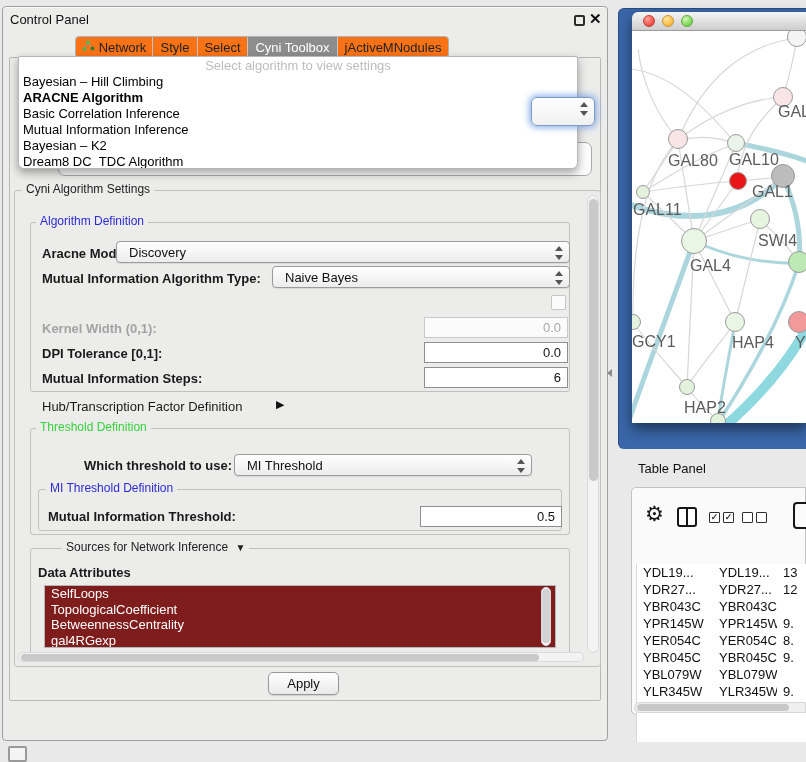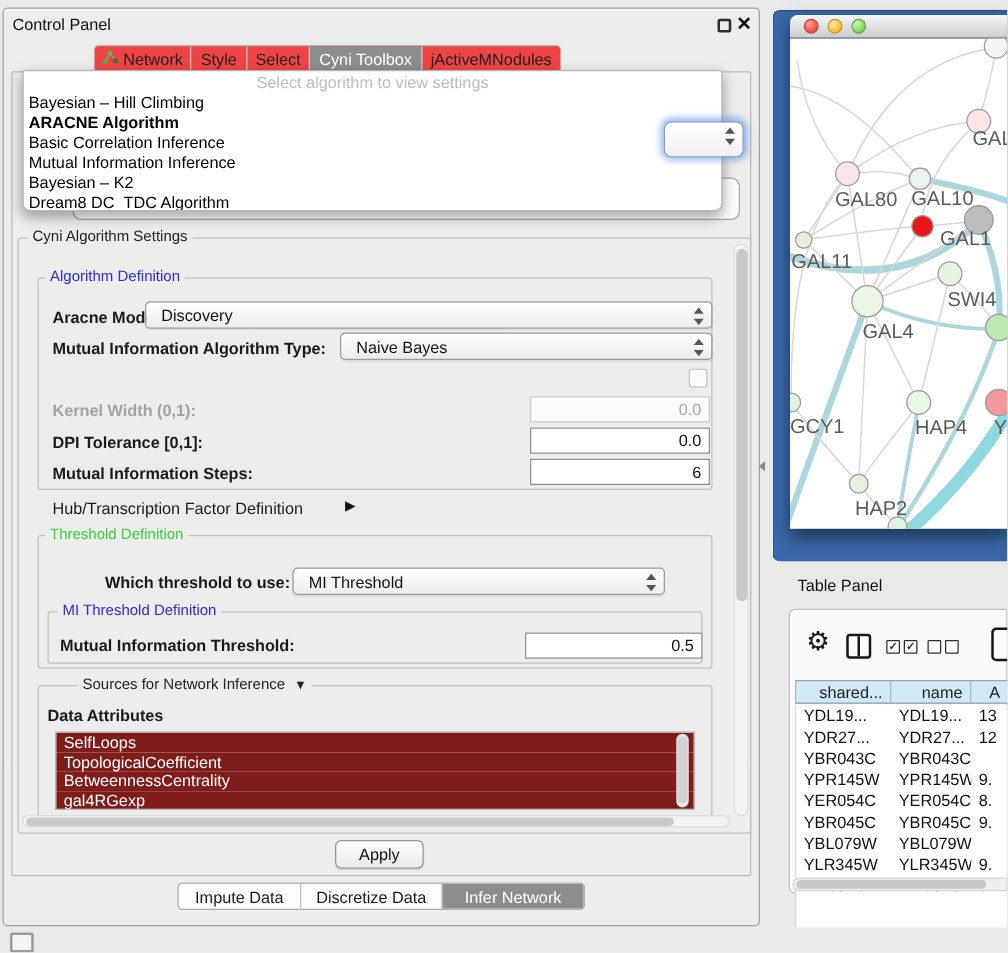--- a/index.html
+++ b/index.html
@@ -8,21 +8,21 @@
   #root *{box-sizing:border-box;}
   .abs{position:absolute;}
 
   
   #cp-win{left:2px;top:6px;width:606px;height:735px;border:1px solid #a0a0a0;border-radius:4px;
           background:#ececeb;box-shadow:inset 0 1px 0 #f9f9f9;}
   #cp-title{left:10px;top:12px;font-size:13px;color:#111;}
   #cp-float{left:574px;top:15px;width:11px;height:11px;border:2px solid #2b2b2b;border-radius:2px;}
   #cp-close{left:589px;top:10px;font-size:15px;font-weight:bold;color:#111;}
 
-  #cp-tabs{left:75px;top:36px;height:22px;display:flex;background:#ef4444;border:1px solid #b2b2b2;
+  #cp-tabs{left:75px;top:36px;height:22px;display:flex;background:#f97316;border:1px solid #b2b2b2;
            border-radius:4px;overflow:hidden;}
   .tab{display:flex;align-items:center;justify-content:center;gap:4px;font-size:13px;color:#222;
        border-right:1px solid #c6c6c6;height:100%;}
   .tab:last-child{border-right:none;}
   .tab.sel{background:#8d8d8d;color:#fff;}
 
   #cp-body{left:9px;top:57px;width:592px;height:644px;border:1px solid #b9b9b9;border-radius:2px;background:#ececeb;}
 
   
   .group{position:absolute;border:1px solid #c0c0c0;border-radius:3px;}
@@ -227,25 +227,20 @@
   <div class="sb abs" id="attr-sb"></div>
   <div class="sb-th abs" id="attr-sb-th"></div>
 
   <div class="sb" style="left:587px;top:195px;width:12px;height:458px;"></div>
   <div class="sb-th" style="left:589px;top:199px;width:9px;height:282px;"></div>
   <div class="sb" style="left:18px;top:652px;width:566px;height:10px;"></div>
   <div class="sb-th" style="left:21px;top:654px;width:518px;height:7px;"></div>
 
   <div class="abs" id="apply-btn">Apply</div>
 
-  <div class="abs" id="seg-tabs">
-      <div class="seg" style="width: 98px;">Impute Data</div>
-      <div class="seg" style="width: 113px;">Discretize Data</div>
-      <div class="seg sel" style="width: 113px;">Infer Network</div>
-    </div>
 
   <div class="abs" id="bcombo">
     <span>galFiltered.sif default node</span>
   </div>
   <div class="abs" id="dropdown">
     <div id="dd-ph">Select algorithm to view settings</div>
     <div id="dd-items">
         <div class="dd-item">Bayesian – Hill Climbing</div>
         <div class="dd-item b">ARACNE Algorithm</div>
         <div class="dd-item">Basic Correlation Inference</div>
@@ -342,21 +337,20 @@
   <div class="cbx-pair" id="tb-chk">
     <span class="cbx">✓</span>
     <span class="cbx">✓</span>
   </div>
   <div class="cbx-pair" id="tb-unchk">
     <span class="cbx"></span>
     <span class="cbx"></span>
   </div>
   <div class="abs" id="tb-page"></div>
 
-  <div class="abs" id="tbl-head"><div class="thcell" style="width: 76px;">shared...</div><div class="thcell" style="width: 64px;">name</div><div class="thcell" style="width: 30px;">A</div></div>
   <div class="abs" id="tbl-body">
       <div class="trow"><div class="tcell" style="width: 76px;">YDL19...</div><div class="tcell" style="width: 64px;">YDL19...</div><div class="tcell" style="width: 30px;">13</div></div>
       <div class="trow"><div class="tcell" style="width: 76px;">YDR27...</div><div class="tcell" style="width: 64px;">YDR27...</div><div class="tcell" style="width: 30px;">12</div></div>
       <div class="trow"><div class="tcell" style="width: 76px;">YBR043C</div><div class="tcell" style="width: 64px;">YBR043C</div><div class="tcell" style="width: 30px;"></div></div>
       <div class="trow"><div class="tcell" style="width: 76px;">YPR145W</div><div class="tcell" style="width: 64px;">YPR145W</div><div class="tcell" style="width: 30px;">9.</div></div>
       <div class="trow"><div class="tcell" style="width: 76px;">YER054C</div><div class="tcell" style="width: 64px;">YER054C</div><div class="tcell" style="width: 30px;">8.</div></div>
       <div class="trow"><div class="tcell" style="width: 76px;">YBR045C</div><div class="tcell" style="width: 64px;">YBR045C</div><div class="tcell" style="width: 30px;">9.</div></div>
       <div class="trow"><div class="tcell" style="width: 76px;">YBL079W</div><div class="tcell" style="width: 64px;">YBL079W</div><div class="tcell" style="width: 30px;"></div></div>
       <div class="trow"><div class="tcell" style="width: 76px;">YLR345W</div><div class="tcell" style="width: 64px;">YLR345W</div><div class="tcell" style="width: 30px;">9.</div></div>
       <div class="trow"><div class="tcell" style="width: 76px;">YIL052C</div><div class="tcell" style="width: 64px;">YIL052C</div><div class="tcell" style="width: 30px;">0.</div></div>

